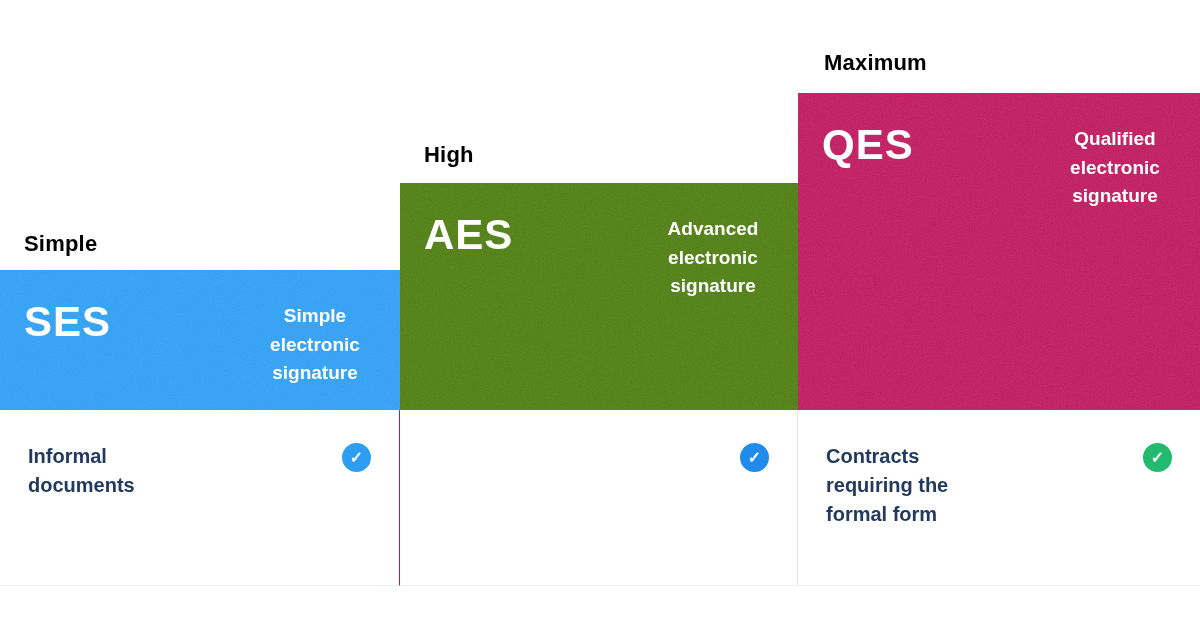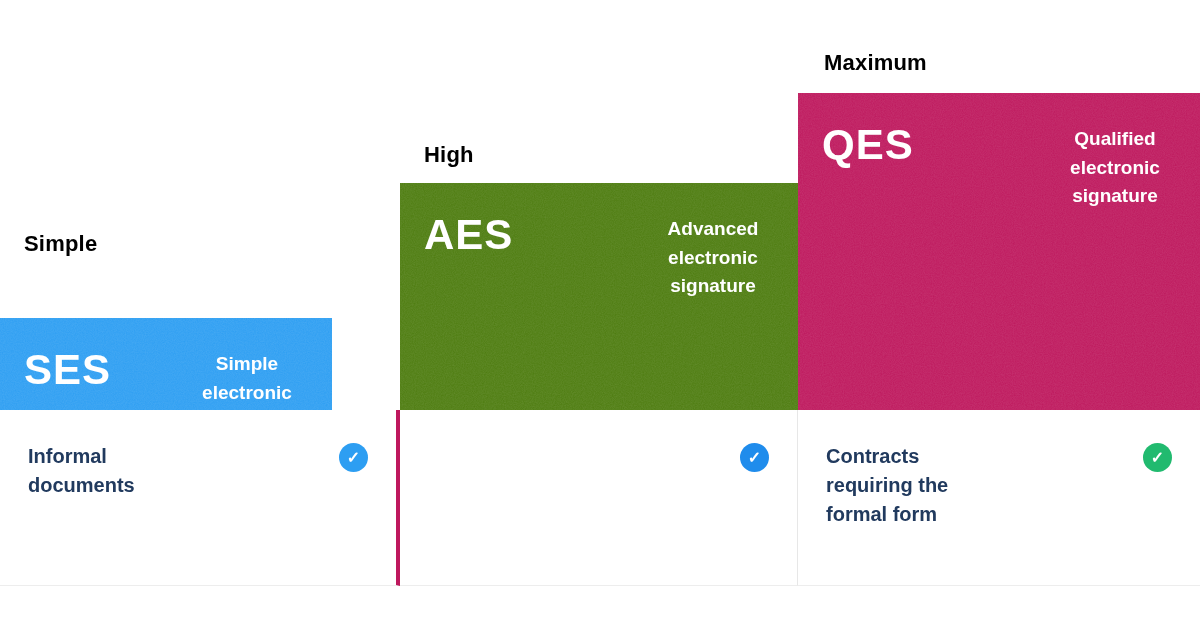--- a/index.html
+++ b/index.html
@@ -10,38 +10,38 @@
   
   .level-label{
     position:absolute;font-size:22px;font-weight:700;color:#000000;letter-spacing:.2px;
   }
   .l1{left:24px;top:231px;}
   .l2{left:424px;top:142px;}
   .l3{left:824px;top:50px;}
 
   
   .block{position:absolute;color:#ffffff;}
-  .b1{left:0;   top:270px;width:332px;height:140px;margin-top:48px;}
+  .b1{left:0;   top:270px;width:400px;height:140px;}
   .b2{left:400px;top:183px;width:398px;height:227px;}
   .b3{left:798px;top:93px; width:402px;height:317px;}
   .tex{position:absolute;left:0;top:0;width:100%;height:100%;opacity:.55;pointer-events:none;}
   .acronym{
     position:absolute;left:24px;top:28px;font-size:42px;font-weight:700;letter-spacing:1px;
   }
   .descr{
     position:absolute;right:25px;width:120px;top:32px;
     font-size:19px;font-weight:700;line-height:1.5;text-align:center;
   }
 
   
   .card{
     position:absolute;top:410px;height:176px;background:#ffffff;
     border-bottom:1px solid #ededed;box-sizing:border-box;
   }
-  .c1{left:0;   width:400px;border-right:4px solid #be185d;}
+  .c1{left:0;   width:400px;border-right:1px solid #be185d;}
   .c2{left:400px;width:398px;border-right:1px solid #e7e7e7;}
   .c3{left:798px;width:402px;}
   .use-case{
     position:absolute;left:28px;top:32px;
     font-size:20px;font-weight:700;color:#213A5E;line-height:1.45;
   }
   .c1 .use-case{width:165px;}
   .c2 .use-case{width:225px;}
   .c3 .use-case{width:165px;}
   .check{

